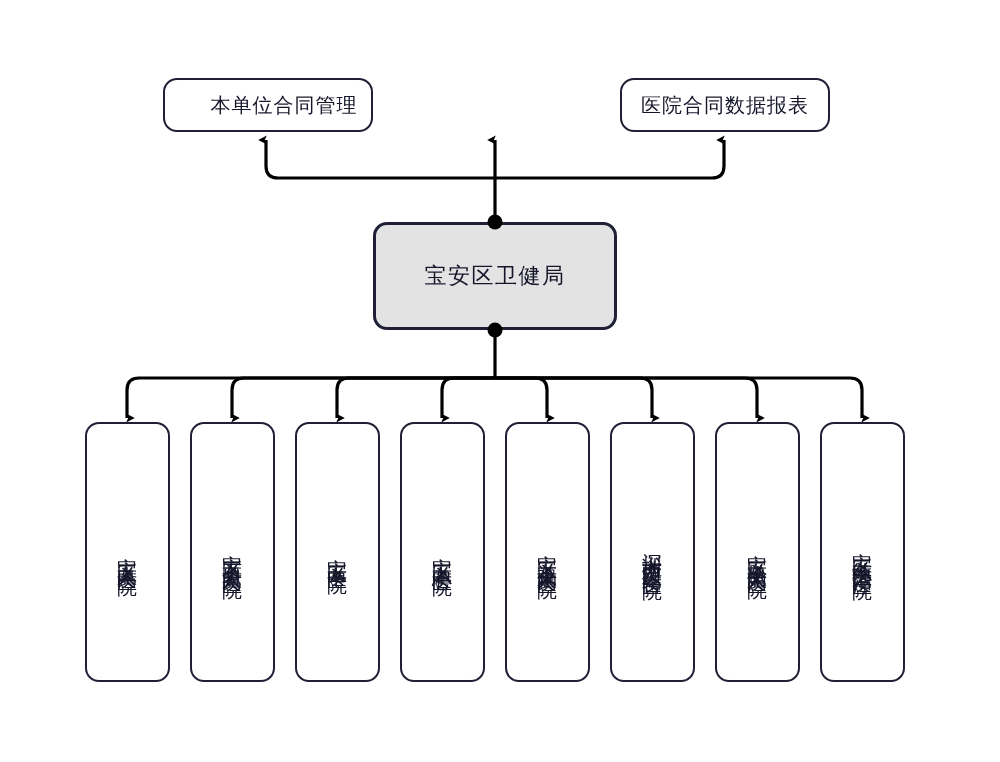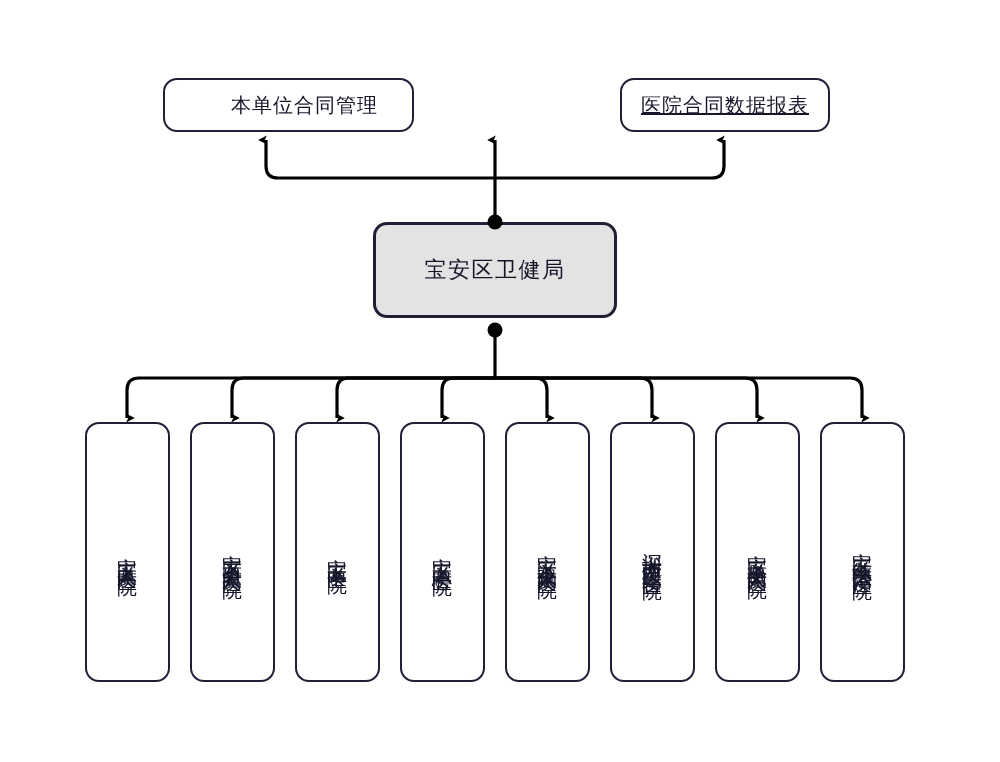--- a/index.html
+++ b/index.html
@@ -43,21 +43,21 @@
   }
   .node-root {
     border-radius: 14px;
     background: #e3e3e3;
     border-width: 3px;
     font-size: 22px;
     letter-spacing: 1.5px;
     left: 373px;
     top: 222px;
     width: 244px;
-    height: 96px;
+    height: 108px;
   }
   .node-leaf {
     border-radius: 14px;
     top: 422px;
     width: 85px;
     height: 260px;
     font-size: 20px;
   }
   .vtext {
     writing-mode: vertical-rl;
@@ -107,24 +107,24 @@
       <path d="M495,378 C489,378 484,378 478,378 L349,378 Q337,378 337,390 L337,418" marker-end="url(#arrow-down)"></path>
       <path d="M495,378 C489,378 484,378 478,378 L454,378 Q442,378 442,390 L442,418" marker-end="url(#arrow-down)"></path>
 
       <path d="M495,378 C501,378 506,378 512,378 L535,378 Q547,378 547,390 L547,418" marker-end="url(#arrow-down)"></path>
       <path d="M495,378 C501,378 506,378 512,378 L640,378 Q652,378 652,390 L652,418" marker-end="url(#arrow-down)"></path>
       <path d="M495,378 C501,378 506,378 512,378 L745,378 Q757,378 757,390 L757,418" marker-end="url(#arrow-down)"></path>
       <path d="M495,378 C501,378 506,378 512,378 L850,378 Q862,378 862,390 L862,418" marker-end="url(#arrow-down)"></path>
     </g>
   </svg>
 
-  <div class="node node-top" style="left:163px; top:78px; width:251px;padding-left:32px;">
+  <div class="node node-top" style="left:163px; top:78px; width:210px;padding-left:32px;">
     <span>本单位合同管理</span>
   </div>
-  <div class="node node-top" style="left:620px; top:78px; width:210px;text-decoration:underline;">
+  <div class="node node-top" style="left:620px; top:78px; width:210px;">
     <span>医院合同数据报表</span>
   </div>
 
   <div class="node node-root">
     <span>宝安区卫健局</span>
   </div>
   <div class="dot" style="left:495px; top:222px;"></div>
   <div class="dot" style="left:495px; top:330px;"></div>
 
   <div class="node node-leaf" style="left:85px;">

